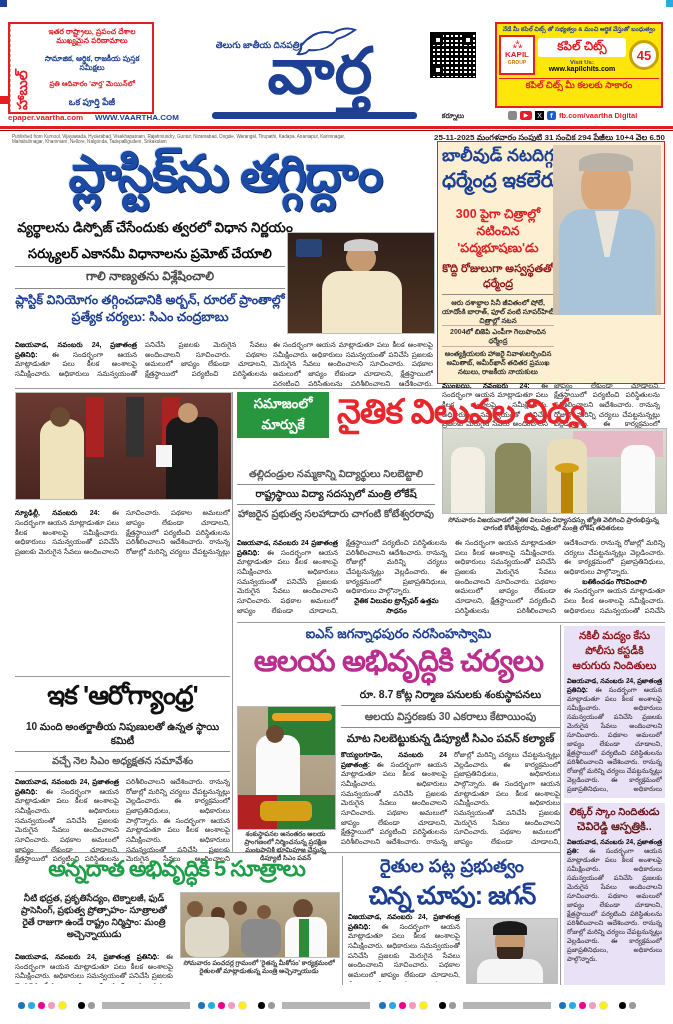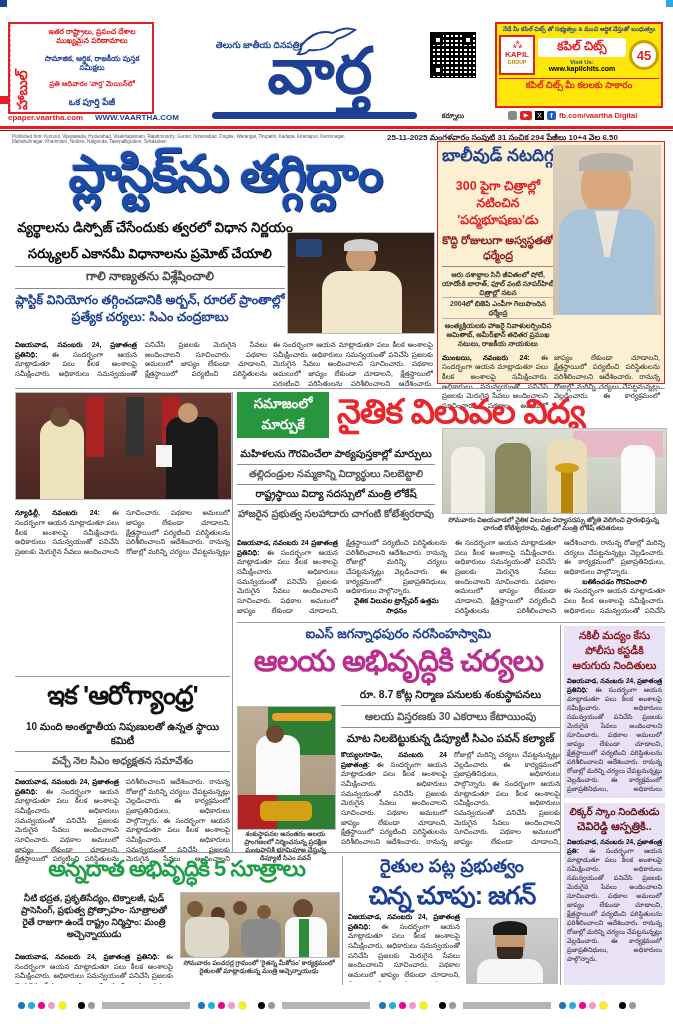--- a/index.html
+++ b/index.html
@@ -86,21 +86,21 @@
       <span style="width:12px;height:9px;background:#e31e24;display:inline-block;border-radius:2px;color:#fff;font-size:6px;line-height:9px;text-align:center;">▶</span>
       <span style="width:9px;height:9px;background:#000;display:inline-block;color:#fff;font-size:7px;line-height:9px;text-align:center;">X</span>
       <span style="width:9px;height:9px;background:#1d5bd1;display:inline-block;border-radius:2px;color:#fff;font-size:7px;line-height:9px;text-align:center;font-weight:bold;">f</span>
       <span style="font-size:7.5px;font-weight:bold;color:#e31e24;">fb.com/vaartha Digital</span>
     </div>
   </div>
 
   <div class="abs" style="left:0;top:126px;width:673px;height:3px;background:#e31e24;"></div>
   <div class="abs" style="left:0;top:130px;width:673px;height:1px;background:#a00000;"></div>
   <div class="abs" style="left:12px;top:134px;width:335px;font-size:4.6px;color:#555;">Published from Kurnool, Vijayawada, Hyderabad, Visakhapatnam, Rajahmundry, Guntur, Nizamabad, Ongole, Warangal, Tirupathi, Kadapa, Anantapur, Karimnagar, Mahabubnagar, Khammam, Nellore, Nalgonda, Tadepalligudem, Srikakulam</div>
-  <div class="abs" style="left:340px;top:133px;width:325px;font-size:8px;font-weight:bold;color:#222;text-align:center;">25-11-2025 మంగళవారం సంపుటి 31 సంచిక 294 పేజీలు 10+4 వెల 6.50</div>
+  <div class="abs" style="left:340px;top:133px;width:325px;font-size:8px;font-weight:bold;color:#222;text-align:right;">25-11-2025 మంగళవారం సంపుటి 31 సంచిక 294 పేజీలు 10+4 వెల 6.50</div>
 
   <div class="abs" style="left:15px;top:144px;width:420px;height:244px;">
     <div class="lead-head ctr" style="width:100%;">ప్లాస్టిక్‌ను తగ్గిద్దాం</div>
     <div class="abs subline" style="left:0;top:76px;width:280px;font-size:13.5px;color:#111;">వ్యర్థాలను డిస్పోజ్ చేసేందుకు త్వరలో విధాన నిర్ణయం</div>
     <div class="abs subline ubar" style="left:0;top:102px;width:270px;font-size:13px;color:#000000;">సర్క్యులర్ ఎకానమీ విధానాలను ప్రమోట్ చేయాలి</div>
     <div class="abs subline ubar" style="left:0;top:125px;width:270px;font-size:12px;color:#4a4a4a;">గాలి నాణ్యతను విశ్లేషించాలి</div>
     <div class="abs subline" style="left:0;top:148px;width:270px;font-size:12.5px;color:#1d3f94;line-height:1.35;">ప్లాస్టిక్ వినియోగం తగ్గించడానికి అర్బన్, రూరల్ ప్రాంతాల్లో ప్రత్యేక చర్యలు: సిఎం చంద్రబాబు</div>
 
     <div class="photo" style="left:272px;top:88px;width:146px;height:100px;background:linear-gradient(#30201a,#4d3322);">
       <div class="sh" style="left:8px;top:6px;width:26px;height:18px;background:#274d8f;border-radius:3px;opacity:.8;"></div>
@@ -114,20 +114,21 @@
       <span>ఈ సందర్భంగా ఆయన మాట్లాడుతూ పలు కీలక అంశాలపై సమీక్షించారు. అధికారులు సమన్వయంతో పనిచేసి ప్రజలకు మెరుగైన సేవలు అందించాలని సూచించారు. పథకాల అమలులో జాప్యం లేకుండా చూడాలని, క్షేత్రస్థాయిలో పర్యటించి పరిస్థితులను పరిశీలించాలని ఆదేశించారు. రానున్న రోజుల్లో మరిన్ని చర్యలు చేపట్టనున్నట్లు వెల్లడించారు. ఈ కార్యక్రమంలో ప్రజాప్రతినిధులు, అధికారులు పాల్గొన్నారు.</span>
     </div>
     <div class="abs body" style="left:258px;top:196px;width:160px;height:46px;">
       <span>ఈ సందర్భంగా ఆయన మాట్లాడుతూ పలు కీలక అంశాలపై సమీక్షించారు. అధికారులు సమన్వయంతో పనిచేసి ప్రజలకు మెరుగైన సేవలు అందించాలని సూచించారు. పథకాల అమలులో జాప్యం లేకుండా చూడాలని, క్షేత్రస్థాయిలో పర్యటించి పరిస్థితులను పరిశీలించాలని ఆదేశించారు. రానున్న రోజుల్లో మరిన్ని చర్యలు చేపట్టనున్నట్లు వెల్లడించారు. ఈ కార్యక్రమంలో ప్రజాప్రతినిధులు, అధికారులు పాల్గొన్నారు.</span>
       
     </div>
   </div>
 
   <div class="abs" style="left:437px;top:141px;width:228px;height:243px;background:#fdf0d2;border:1px solid #e31e24;box-sizing:border-box;padding:4px;">
     <div style="font-size:17px;font-weight:800;color:#1d3f94;">బాలీవుడ్ నటదిగ్గజం</div>
+    <div style="font-size:20px;font-weight:800;color:#1d3f94;">ధర్మేంద్ర ఇకలేరు</div>
     <div class="photo" style="right:3px;top:3px;width:108px;height:170px;background:linear-gradient(#ded0bd,#cdbfae);border:none;">
       <div class="sh" style="left:28px;top:14px;width:50px;height:56px;border-radius:45%;background:#d9a87d;"></div>
       <div class="sh" style="left:26px;top:8px;width:54px;height:18px;border-radius:50% 50% 0 0;background:#b9b2a8;"></div>
       <div class="sh" style="left:6px;top:64px;width:96px;height:106px;border-radius:24px 24px 0 0;background:#a9c4d8;"></div>
       <div class="sh" style="left:42px;top:66px;width:24px;height:46px;background:#e8e4da;clip-path:polygon(0 0,100% 0,60% 100%,40% 100%);"></div>
     </div>
     <div class="subline" style="width:112px;font-size:12.5px;color:#e31e24;margin-top:10px;">300 పైగా చిత్రాల్లో</div>
     <div class="subline" style="width:112px;font-size:12.5px;color:#e31e24;">నటించిన 'పద్మభూషణు'డు</div>
     <div class="subline ubar" style="width:112px;font-size:11px;color:#8a1518;margin-top:4px;">కొద్ది రోజులుగా అస్వస్థతతో ధర్మేంద్ర</div>
     <div class="subline" style="width:112px;font-size:7px;color:#333;margin-top:3px;line-height:1.3;border-bottom:1px solid #caa;">ఆరు దశాబ్దాల సినీ జీవితంలో షోలే, యాదోంకి బారాత్, ఫూల్ వంటి సూపర్‌హిట్ చిత్రాల్లో నటన</div>
@@ -164,21 +165,20 @@
       
     </div>
   </div>
 
   <div class="abs" style="left:237px;top:392px;width:428px;height:226px;">
     <div class="abs ctr" style="left:0;top:0;width:92px;height:46px;background:#27963f;color:#fff;font-weight:800;font-size:13.5px;line-height:1.55;padding-top:2px;box-sizing:border-box;">
       <div>సమాజంలో</div>
       <div>మార్పుకే</div>
     </div>
     <div class="abs" style="left:100px;top:0px;width:328px;font-size:34px;font-weight:800;color:#e8262c;letter-spacing:-1px;">నైతిక విలువల విద్య</div>
-    <div class="abs subline ubar" style="left:0;top:56px;width:198px;font-size:10px;">మహిళలను గౌరవించేలా పాఠ్యపుస్తకాల్లో మార్పులు</div>
     <div class="abs subline ubar" style="left:0;top:76px;width:198px;font-size:10px;color:#555;">తల్లిదండ్రుల నమ్మకాన్ని విద్యార్థులు నిలబెట్టాలి</div>
     <div class="abs subline" style="left:0;top:116px;width:198px;font-size:10px;color:#555;">హాజరైన ప్రభుత్వ సలహాదారు చాగంటి కోటేశ్వరరావు</div>
     <div class="abs subline ubar" style="left:0;top:96px;width:198px;font-size:10px;">రాష్ట్రస్థాయి విద్యా సదస్సులో మంత్రి లోకేష్</div>
 
     <div class="photo" style="left:205px;top:36px;width:223px;height:84px;background:linear-gradient(#d9ddd2,#c4c9bc);">
       <div class="sh" style="left:130px;top:2px;width:90px;height:26px;background:#e7b9c6;"></div>
       <div class="sh" style="left:8px;top:18px;width:34px;height:66px;border-radius:12px 12px 0 0;background:#f3efe4;"></div>
       <div class="sh" style="left:52px;top:14px;width:36px;height:70px;border-radius:12px 12px 0 0;background:#8a8a5e;"></div>
       <div class="sh" style="left:104px;top:10px;width:40px;height:74px;border-radius:12px 12px 0 0;background:#e9ddba;"></div>
       <div class="sh" style="left:178px;top:16px;width:34px;height:68px;border-radius:12px 12px 0 0;background:#fafafa;"></div>

